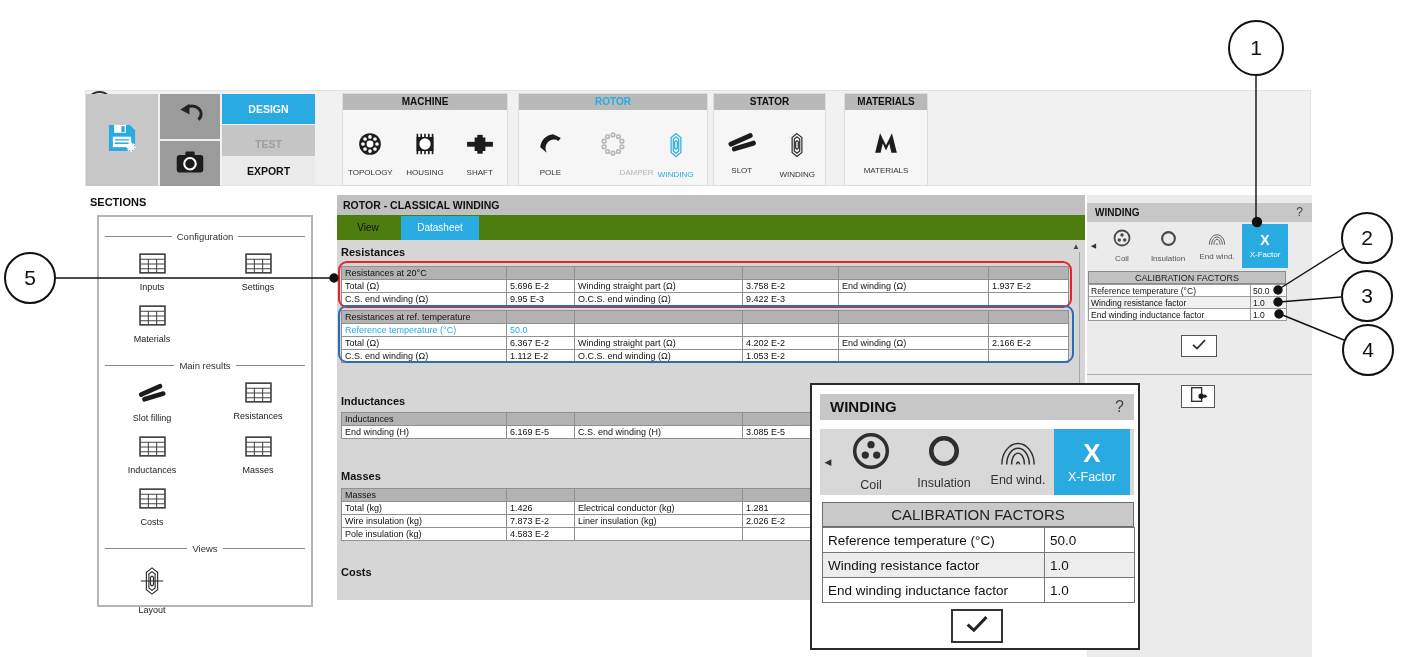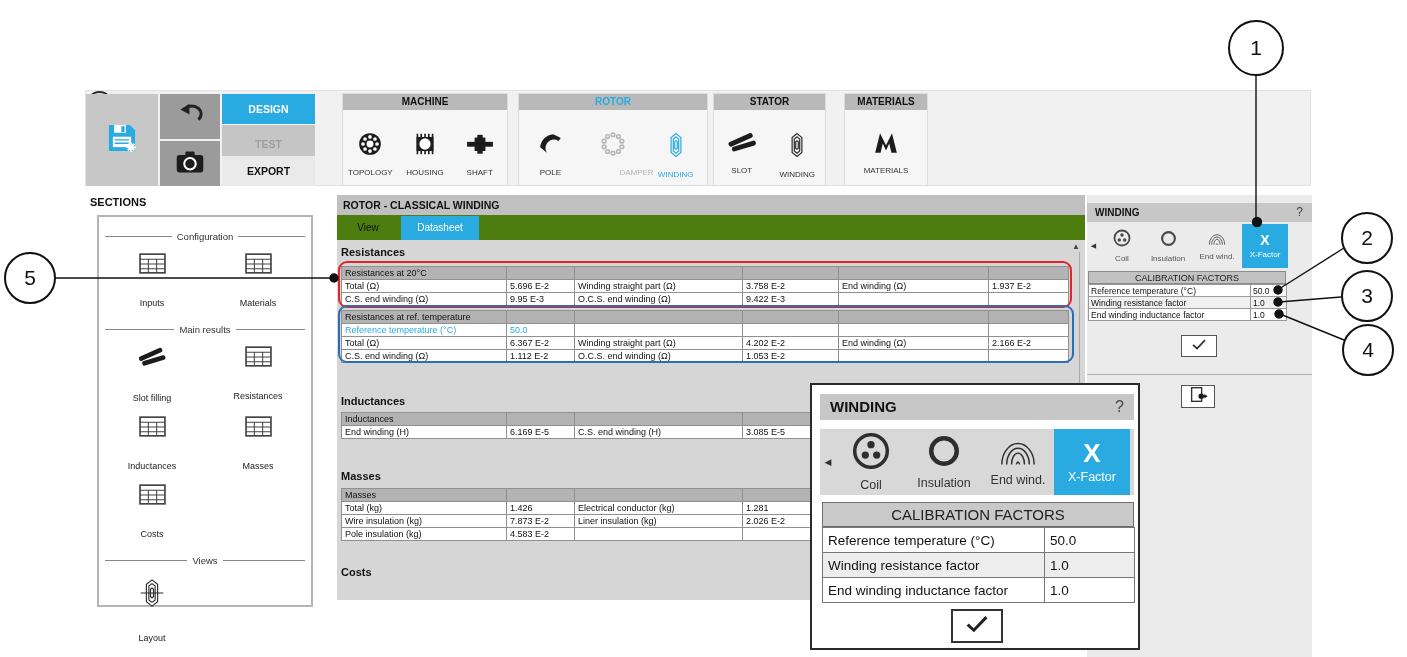--- a/index.html
+++ b/index.html
@@ -30,21 +30,21 @@
   .m-materials { left:758px; width:84px; }
   .help-btn { left:1194px; top:32px; width:27px; height:27px; border:2.2px solid #2b2b2b; border-radius:50%; color:#2b2b2b; font-weight:bold; font-size:15px; display:flex; align-items:center; justify-content:center; background:#f1f1f1; }
 
   
   .sections-title { left:90px; top:196px; font-size:11px; font-weight:bold; color:#111; }
   .sidebar-box { left:97px; top:215px; width:216px; height:392px; border:2px solid #b5b5b5; background:#fff; padding-top:10px; }
   .legend { display:flex; align-items:center; color:#333; font-size:9.5px; padding:0 6px; margin-top:4px; }
   .legend .hr { flex:1; height:0; border-top:1px solid #888; }
   .legend .txt { padding:0 5px; }
   .sb-grid { display:grid; grid-template-columns:1fr 1fr; row-gap:13px; padding:11px 0 12px; }
-  .sb-item { display:flex; flex-direction:column; align-items:center; gap:20px; }
+  .sb-item { display:flex; flex-direction:column; align-items:center; gap:4px; }
   .sb-item .lbl { font-size:9px; color:#222; }
 
   
   .main-header { left:337px; top:195px; width:748px; height:20px; background:#c0c0c0; font-weight:bold; font-size:10.5px; line-height:20px; padding-left:6px; color:#111; }
   .main-tabs { left:337px; top:215px; width:748px; height:25px; background:#4d7c0f; display:flex; }
   .tab-view { width:62px; text-align:center; line-height:25px; font-size:10px; color:#111; }
   .tab-datasheet { width:78px; margin-left:2px; background:#29abe2; color:#fff; text-align:center; line-height:24px; font-size:10px; height:24px; margin-top:1px; }
   .main-content { left:337px; top:240px; width:748px; height:360px; background:#d6d6d6; }
   .sec-heading { position:absolute; font-size:11px; font-weight:bold; color:#111; }
   table.ds { position:absolute; border-collapse:collapse; table-layout:fixed; width:727px; background:#fff; }
@@ -266,20 +266,27 @@
             <rect x="1" y="1" width="24" height="18" fill="#fff" stroke="#444" stroke-width="1.6"></rect>
             <path d="M1,6 H25 M1,10.5 H25 M1,15 H25 M9,6 V19 M17,6 V19" stroke="#444" stroke-width="1"></path>
           </svg></span>
       <span class="lbl">Inputs</span>
     </div>
     <div class="sb-item">
       <span><svg width="27" height="21" viewBox="0 0 26 20">
             <rect x="1" y="1" width="24" height="18" fill="#fff" stroke="#444" stroke-width="1.6"></rect>
             <path d="M1,6 H25 M1,10.5 H25 M1,15 H25 M9,6 V19 M17,6 V19" stroke="#444" stroke-width="1"></path>
           </svg></span>
+      <span class="lbl">Settings</span>
+    </div>
+    <div class="sb-item">
+      <span><svg width="27" height="21" viewBox="0 0 26 20">
+            <rect x="1" y="1" width="24" height="18" fill="#fff" stroke="#444" stroke-width="1.6"></rect>
+            <path d="M1,6 H25 M1,10.5 H25 M1,15 H25 M9,6 V19 M17,6 V19" stroke="#444" stroke-width="1"></path>
+          </svg></span>
       <span class="lbl">Materials</span>
     </div>
   </div>
   <div class="legend">
       <span class="hr"></span>
       <span class="txt">Main results</span>
       <span class="hr"></span>
     </div>
   <div class="sb-grid">
     <div class="sb-item">

